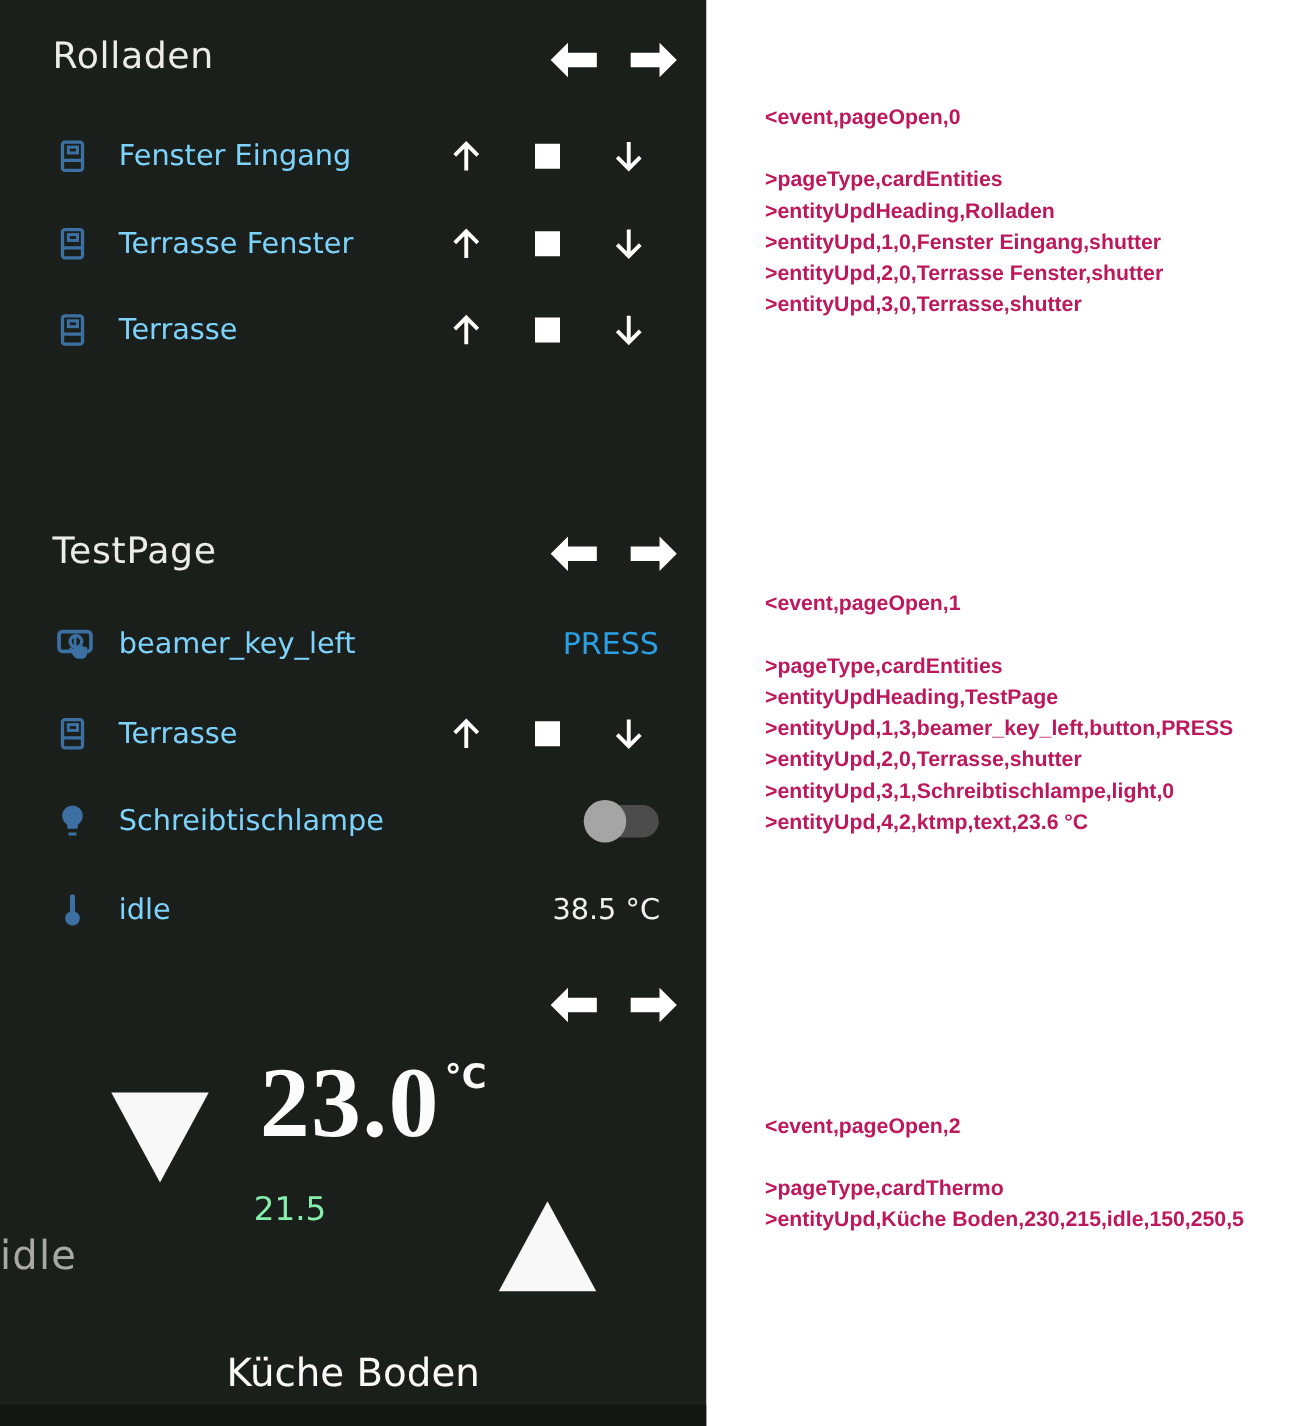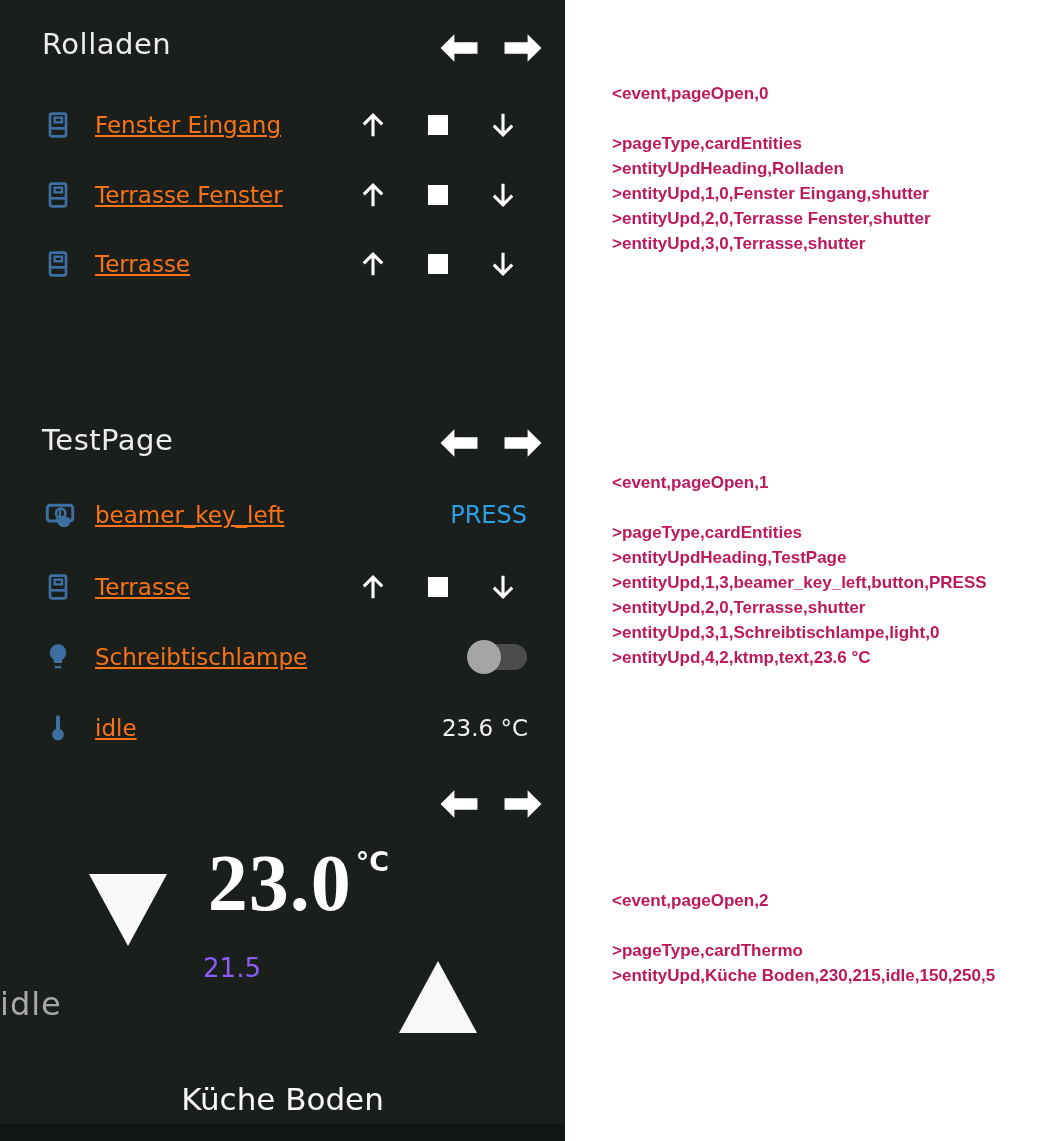--- a/index.html
+++ b/index.html
@@ -25,21 +25,21 @@
   .nav-arrows {
     position:absolute; right:22px; display:flex; gap:24px; align-items:center;
   }
   .nav-btn { background:none; border:none; padding:0; cursor:pointer; line-height:0; }
   .entity-row { position:absolute; left:0; width:565px; height:56px; }
   .entity-icon {
     position:absolute; left:42px; top:50%; transform:translateY(-50%); line-height:0;
   }
   .entity-label {
     position:absolute; left:95px; top:50%; transform:translateY(-50%);
-    color:#f97316; font-size:23px; white-space:nowrap;text-decoration:underline;
+    color:#7dd3fc; font-size:23px; white-space:nowrap;
   }
   .controls {
     position:absolute; right:30px; top:0; height:56px; display:flex;
   }
   .ctl {
     width:65px; height:56px; display:flex; align-items:center; justify-content:center;
     background:none; border:none; padding:0; cursor:pointer;
   }
   .stop-square { width:20px; height:20px; background:#ffffff; }
   .press-label {
@@ -77,21 +77,21 @@
   .tri-down .tri {
     width:0; height:0; border-left:39px solid transparent;
     border-right:39px solid transparent; border-top:72px solid #f8f8f8;
   }
   .tri-up .tri {
     width:0; height:0; border-left:39px solid transparent;
     border-right:39px solid transparent; border-bottom:72px solid #f8f8f8;
   }
   .thermo-target {
     position:absolute; top:953px; left:0; width:464px; text-align:center;
-    color:#8b5cf6; font-size:26px;
+    color:#86efac; font-size:26px;
   }
   .thermo-state {
     position:absolute; top:985px; left:0; width:565px; text-align:left;
     color:#a8a8a8; font-size:32px; letter-spacing:1px;
   }
   .thermo-name {
     position:absolute; top:1081px; left:0; width:565px; text-align:center;
     color:#fafafa; font-size:31px;
   }
   
@@ -286,21 +286,21 @@
         <span class="toggle-knob"></span>
       </button>
     </div>
 
     <div class="entity-row" style="top:700px">
       <span class="entity-icon">
         <svg width="32" height="32">
             <use href="#sym-thermometer"></use>
           </svg></span>
       <span class="entity-label">idle</span>
-      <span class="value-label">23.6 °C</span>
+      <span class="value-label">38.5 °C</span>
     </div>
 
     <div class="nav-arrows" style="top:789px">
       <button class="nav-btn">
         <svg width="40" height="30">
             <use href="#sym-arrow-left"></use>
           </svg>
       </button>
       <button class="nav-btn">
         <svg width="40" height="30">

